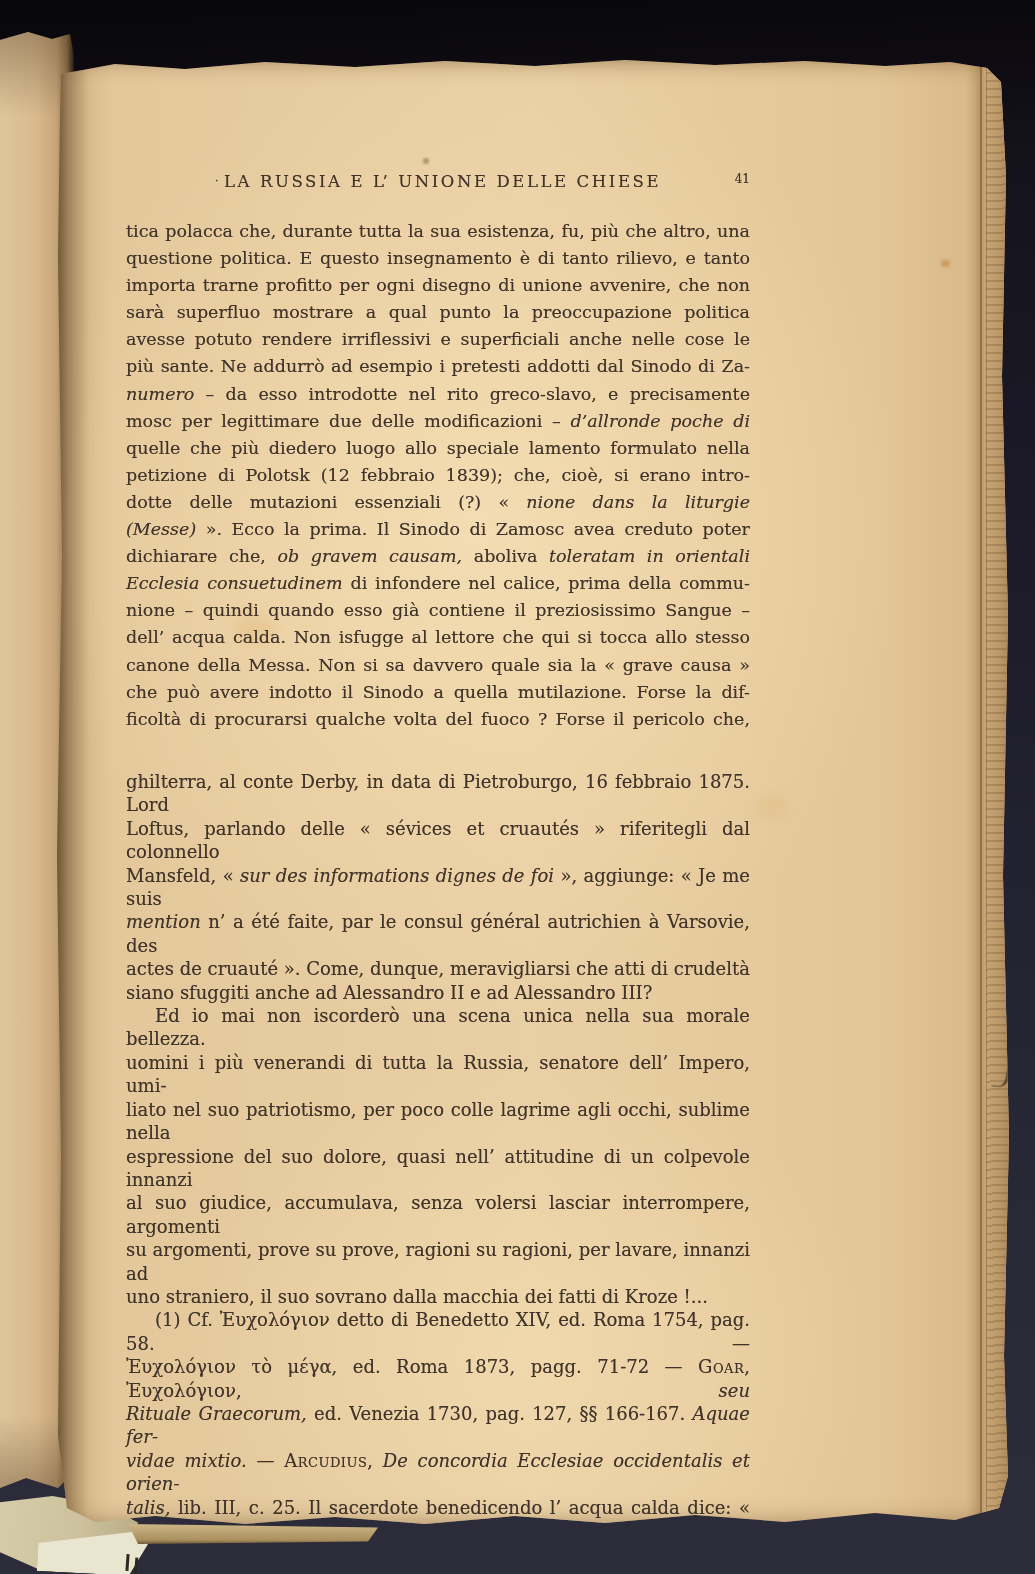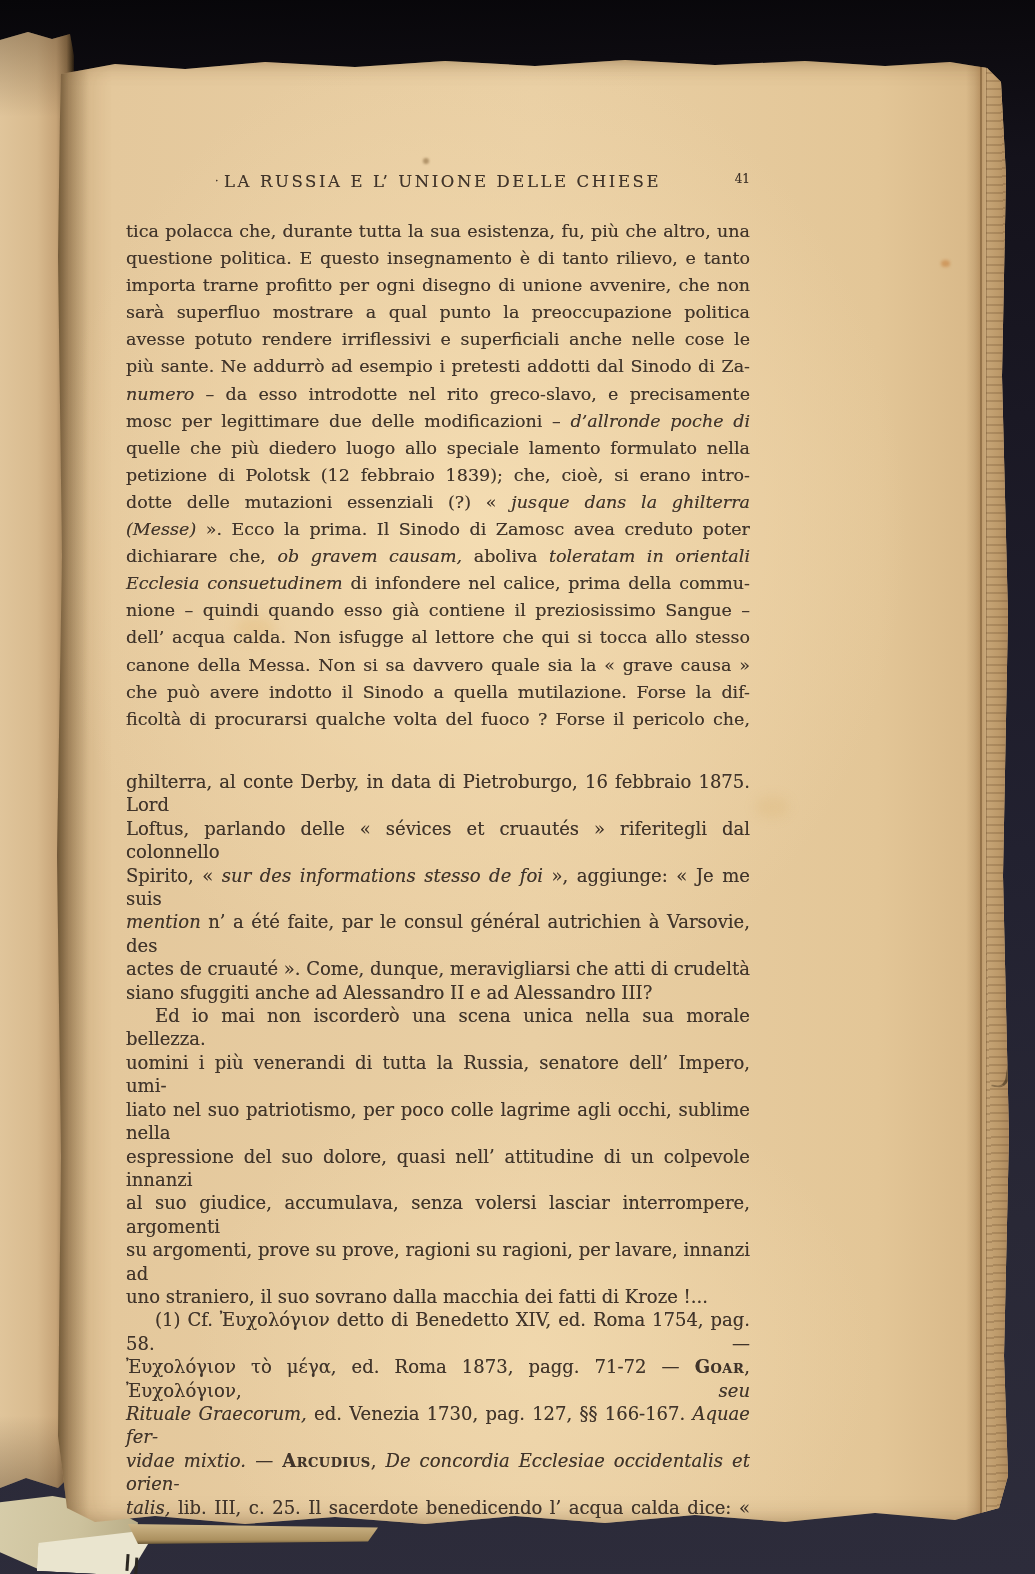--- a/index.html
+++ b/index.html
@@ -64,21 +64,21 @@
   .running-head{top:116px;height:24px;font-size:16.5px;letter-spacing:2.6px;}
   .head-title{position:absolute;left:0;right:0;text-align:center;white-space:nowrap;}
   .head-dot{font-size:11px;vertical-align:2px;margin-right:3px;}
   .page-num{position:absolute;right:0;top:0;font-size:12px;letter-spacing:0;}
   .body-text{top:162px;font-size:17.5px;line-height:27.1px;}
   .footnote-text{top:714px;font-size:18px;line-height:23.4px;}
   .tline{text-align:justify;text-align-last:justify;white-space:normal;}
   .tline.left{text-align-last:left;}
   .tline.indent{text-indent:29px;}
   .it{font-style:italic;}
-  .sc{font-variant:small-caps;letter-spacing:.5px;font-weight:bold;}
+  .sc{font-variant:small-caps;letter-spacing:.5px;}
 </style>
 </head>
 <body>
 
 <div class="scene">
   <div class="left-page"></div>
   <div class="scrap-a"></div>
   <div class="scrap-b"></div>
   <div class="under-edge"></div>
   <div class="pen-marks"></div>
@@ -101,35 +101,35 @@
         <div class="tline"><span>tica polacca che, durante tutta la sua esistenza, fu, più che altro, una</span></div>
         <div class="tline"><span>questione politica. E questo insegnamento è di tanto rilievo, e tanto</span></div>
         <div class="tline"><span>importa trarne profitto per ogni disegno di unione avvenire, che non</span></div>
         <div class="tline"><span>sarà superfluo mostrare a qual punto la preoccupazione politica</span></div>
         <div class="tline"><span>avesse potuto rendere irriflessivi e superficiali anche nelle cose le</span></div>
         <div class="tline"><span>più sante. Ne addurrò ad esempio i pretesti addotti dal Sinodo di Za-</span></div>
         <div class="tline"><span class="it">numero</span><span> – da esso introdotte nel rito greco-slavo, e precisamente</span></div>
         <div class="tline"><span>mosc per legittimare due delle modificazioni – </span><span class="it">d’allronde poche di</span></div>
         <div class="tline"><span>quelle che più diedero luogo allo speciale lamento formulato nella</span></div>
         <div class="tline"><span>petizione di Polotsk (12 febbraio 1839); che, cioè, si erano intro-</span></div>
-        <div class="tline"><span>dotte delle mutazioni essenziali (?) « </span><span class="it">jusque dans la ghilterra</span></div>
+        <div class="tline"><span>dotte delle mutazioni essenziali (?) « </span><span class="it">nione dans la liturgie</span></div>
         <div class="tline"><span class="it">(Messe)</span><span> ». Ecco la prima. Il Sinodo di Zamosc avea creduto poter</span></div>
         <div class="tline"><span>dichiarare che, </span><span class="it">ob gravem causam,</span><span> aboliva </span><span class="it">toleratam in orientali</span></div>
         <div class="tline"><span class="it">Ecclesia consuetudinem</span><span> di infondere nel calice, prima della commu-</span></div>
         <div class="tline"><span>nione – quindi quando esso già contiene il preziosissimo Sangue –</span></div>
         <div class="tline"><span>dell’ acqua calda. Non isfugge al lettore che qui si tocca allo stesso</span></div>
         <div class="tline"><span>canone della Messa. Non si sa davvero quale sia la « grave causa »</span></div>
         <div class="tline"><span>che può avere indotto il Sinodo a quella mutilazione. Forse la dif-</span></div>
         <div class="tline"><span>ficoltà di procurarsi qualche volta del fuoco ? Forse il pericolo che,</span></div>
       </div>
 
     <div class="col footnote-text">
         <div class="tline"><span>ghilterra, al conte Derby, in data di Pietroburgo, 16 febbraio 1875. Lord</span></div>
         <div class="tline"><span>Loftus, parlando delle « sévices et cruautés » riferitegli dal colonnello</span></div>
-        <div class="tline"><span>Spirito, « </span><span class="it">sur des informations stesso de foi</span><span> », aggiunge: « Je me suis</span></div>
+        <div class="tline"><span>Mansfeld, « </span><span class="it">sur des informations dignes de foi</span><span> », aggiunge: « Je me suis</span></div>
         <div class="tline"><span class="it">mention</span><span> n’ a été faite, par le consul général autrichien à Varsovie, des</span></div>
         <div class="tline"><span>actes de cruauté ». Come, dunque, meravigliarsi che atti di crudeltà</span></div>
         <div class="tline left"><span>siano sfuggiti anche ad Alessandro II e ad Alessandro III?</span></div>
         <div class="tline indent"><span>Ed io mai non iscorderò una scena unica nella sua morale bellezza.</span></div>
         <div class="tline"><span>uomini i più venerandi di tutta la Russia, senatore dell’ Impero, umi-</span></div>
         <div class="tline"><span>liato nel suo patriotismo, per poco colle lagrime agli occhi, sublime nella</span></div>
         <div class="tline"><span>espressione del suo dolore, quasi nell’ attitudine di un colpevole innanzi</span></div>
         <div class="tline"><span>al suo giudice, accumulava, senza volersi lasciar interrompere, argomenti</span></div>
         <div class="tline"><span>su argomenti, prove su prove, ragioni su ragioni, per lavare, innanzi ad</span></div>
         <div class="tline left"><span>uno straniero, il suo sovrano dalla macchia dei fatti di Kroze !...</span></div>

